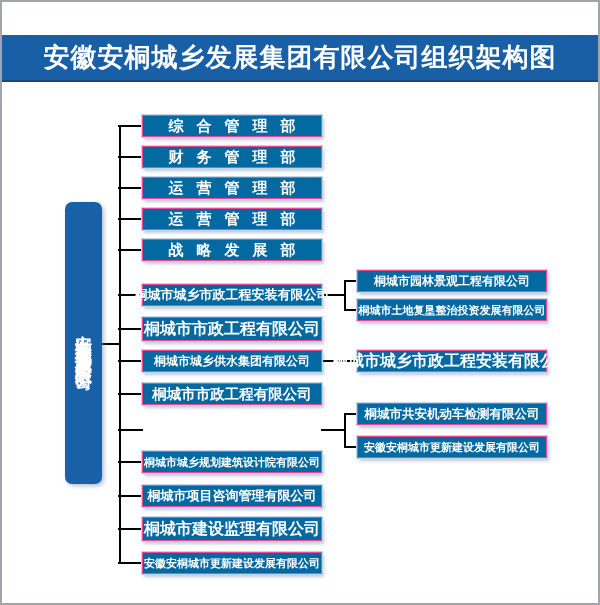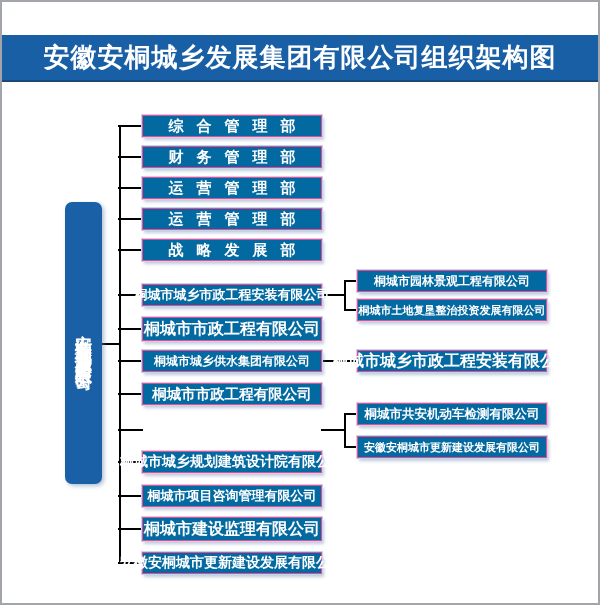--- a/index.html
+++ b/index.html
@@ -30,21 +30,21 @@
         box-sizing:border-box;color:#ffffff;font-weight:bold;
         display:flex;align-items:center;justify-content:center;
         white-space:nowrap;
         box-shadow:0 0 0 1px #c6d4e6, 2px 3px 3px rgba(110,140,180,.45);}
   .col-l{left:140px;width:180px;height:22px;}
   .col-r{left:355px;width:190px;height:22px;}
 
   .dept-label{letter-spacing:13px;text-indent:13px;font-size:15px;}
   .fs16{font-size:16px;} .fs14h{font-size:14.5px;} .fs13h{font-size:12px;}
   .fs13{font-size:13px;} .fs12h{font-size:12.5px;} .fs11h{font-size:16px;}
-  .fs11{font-size:14px;} .fs10h{font-size:11px;}
+  .fs11{font-size:11px;} .fs10h{font-size:11px;}
 </style>
 </head>
 <body>
 
 <div class="frame">
 
   <div class="title-bar">
     <span>安徽安桐城乡发展集团有限公司组织架构图</span>
   </div>
 

